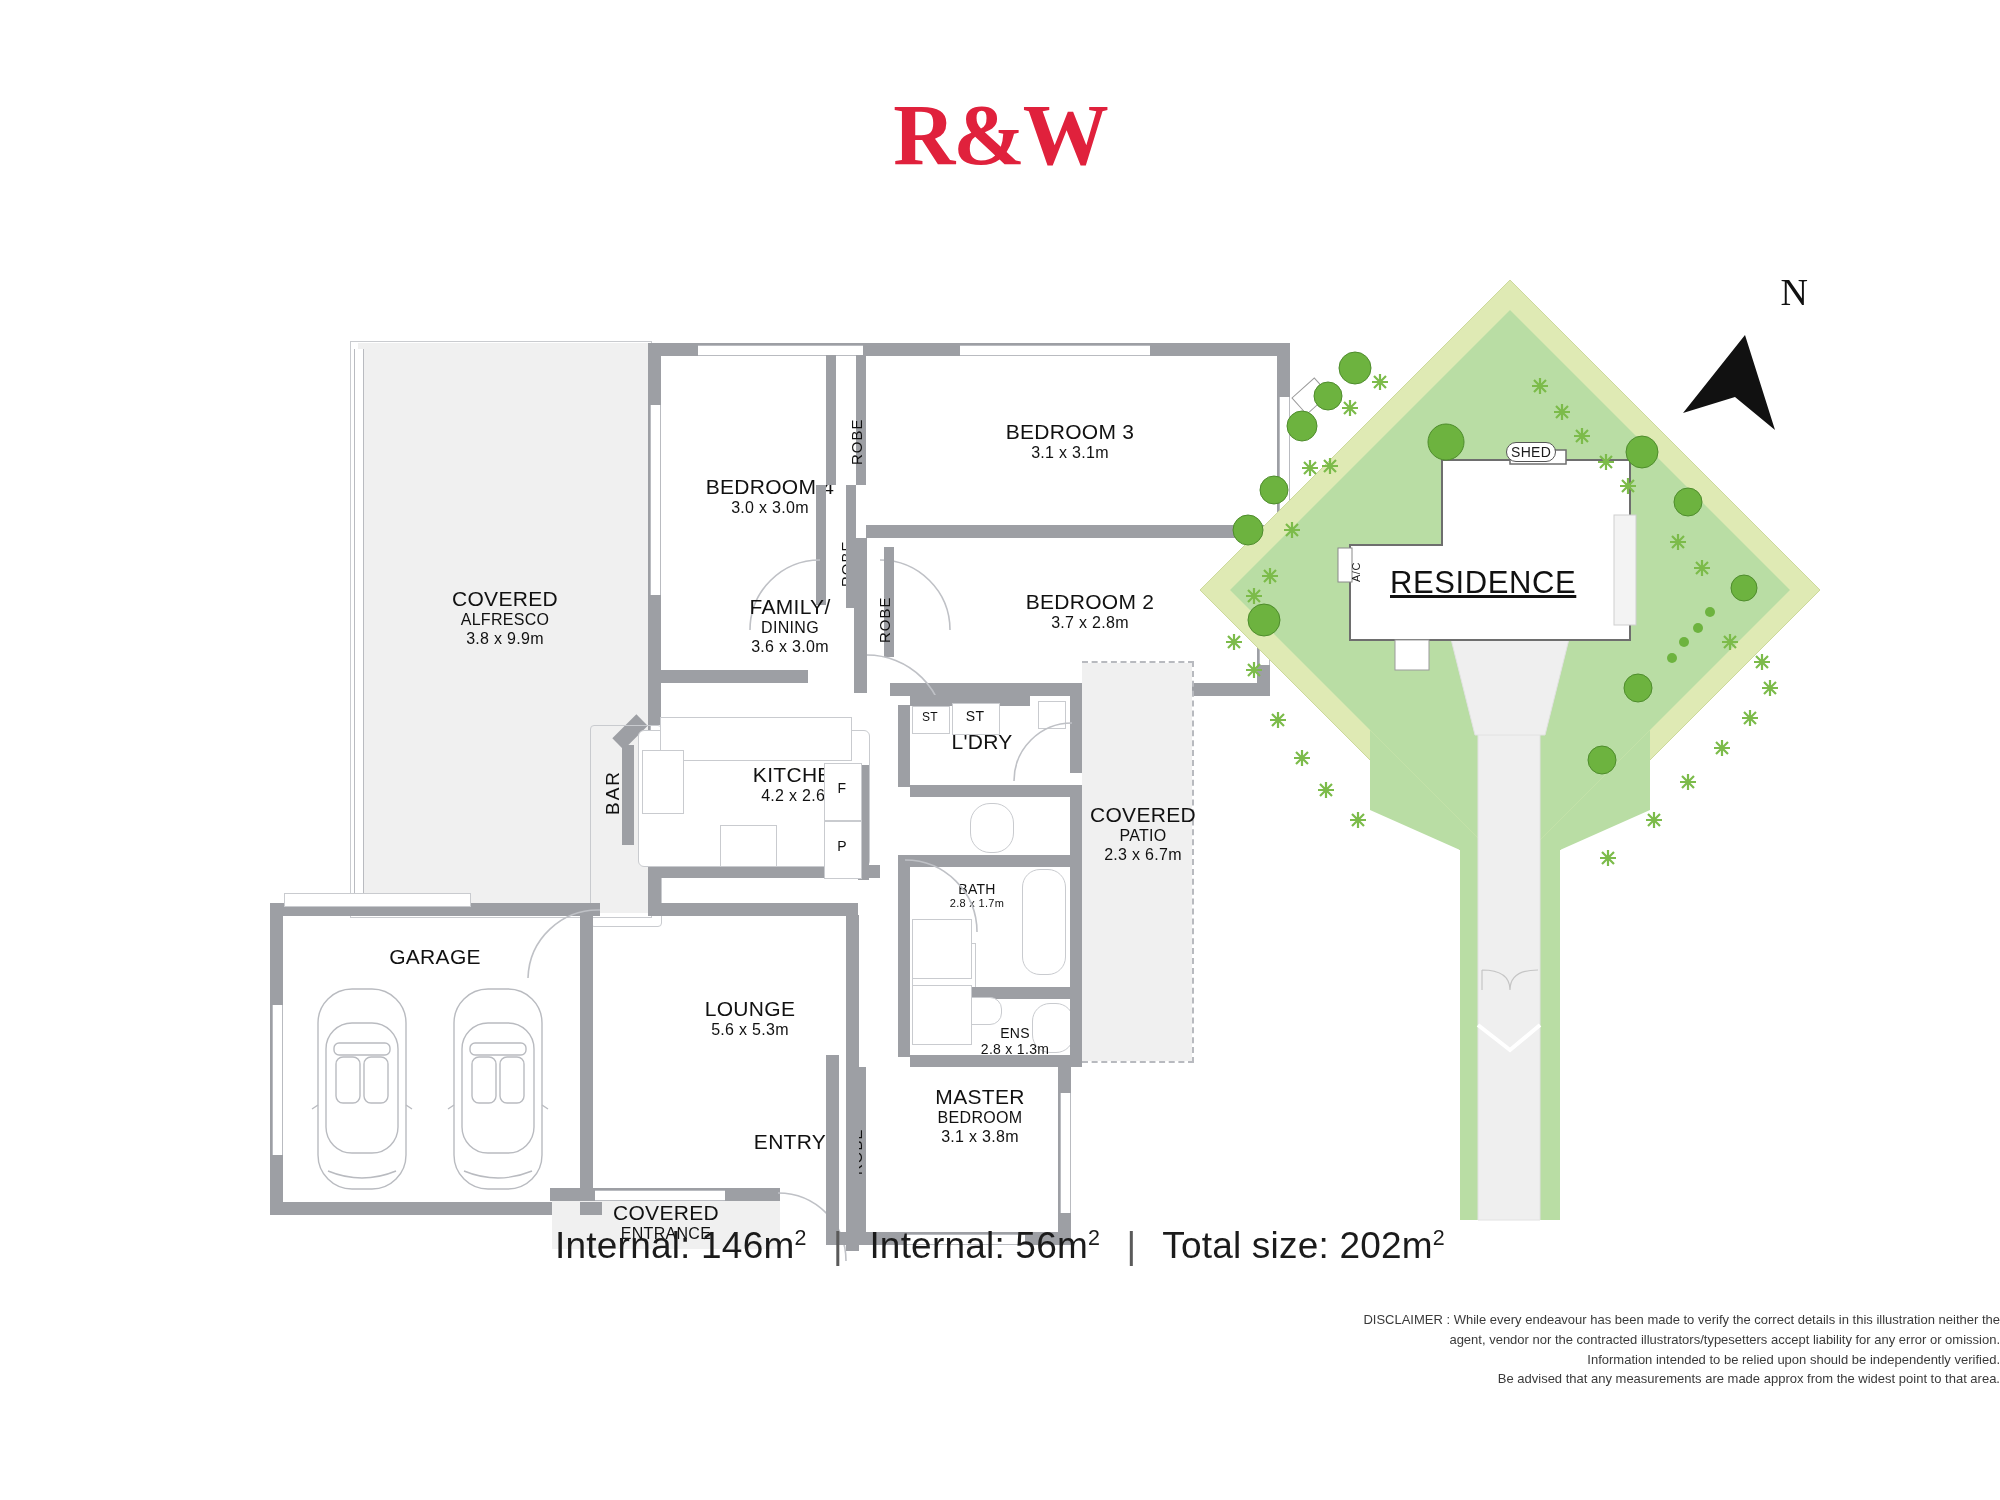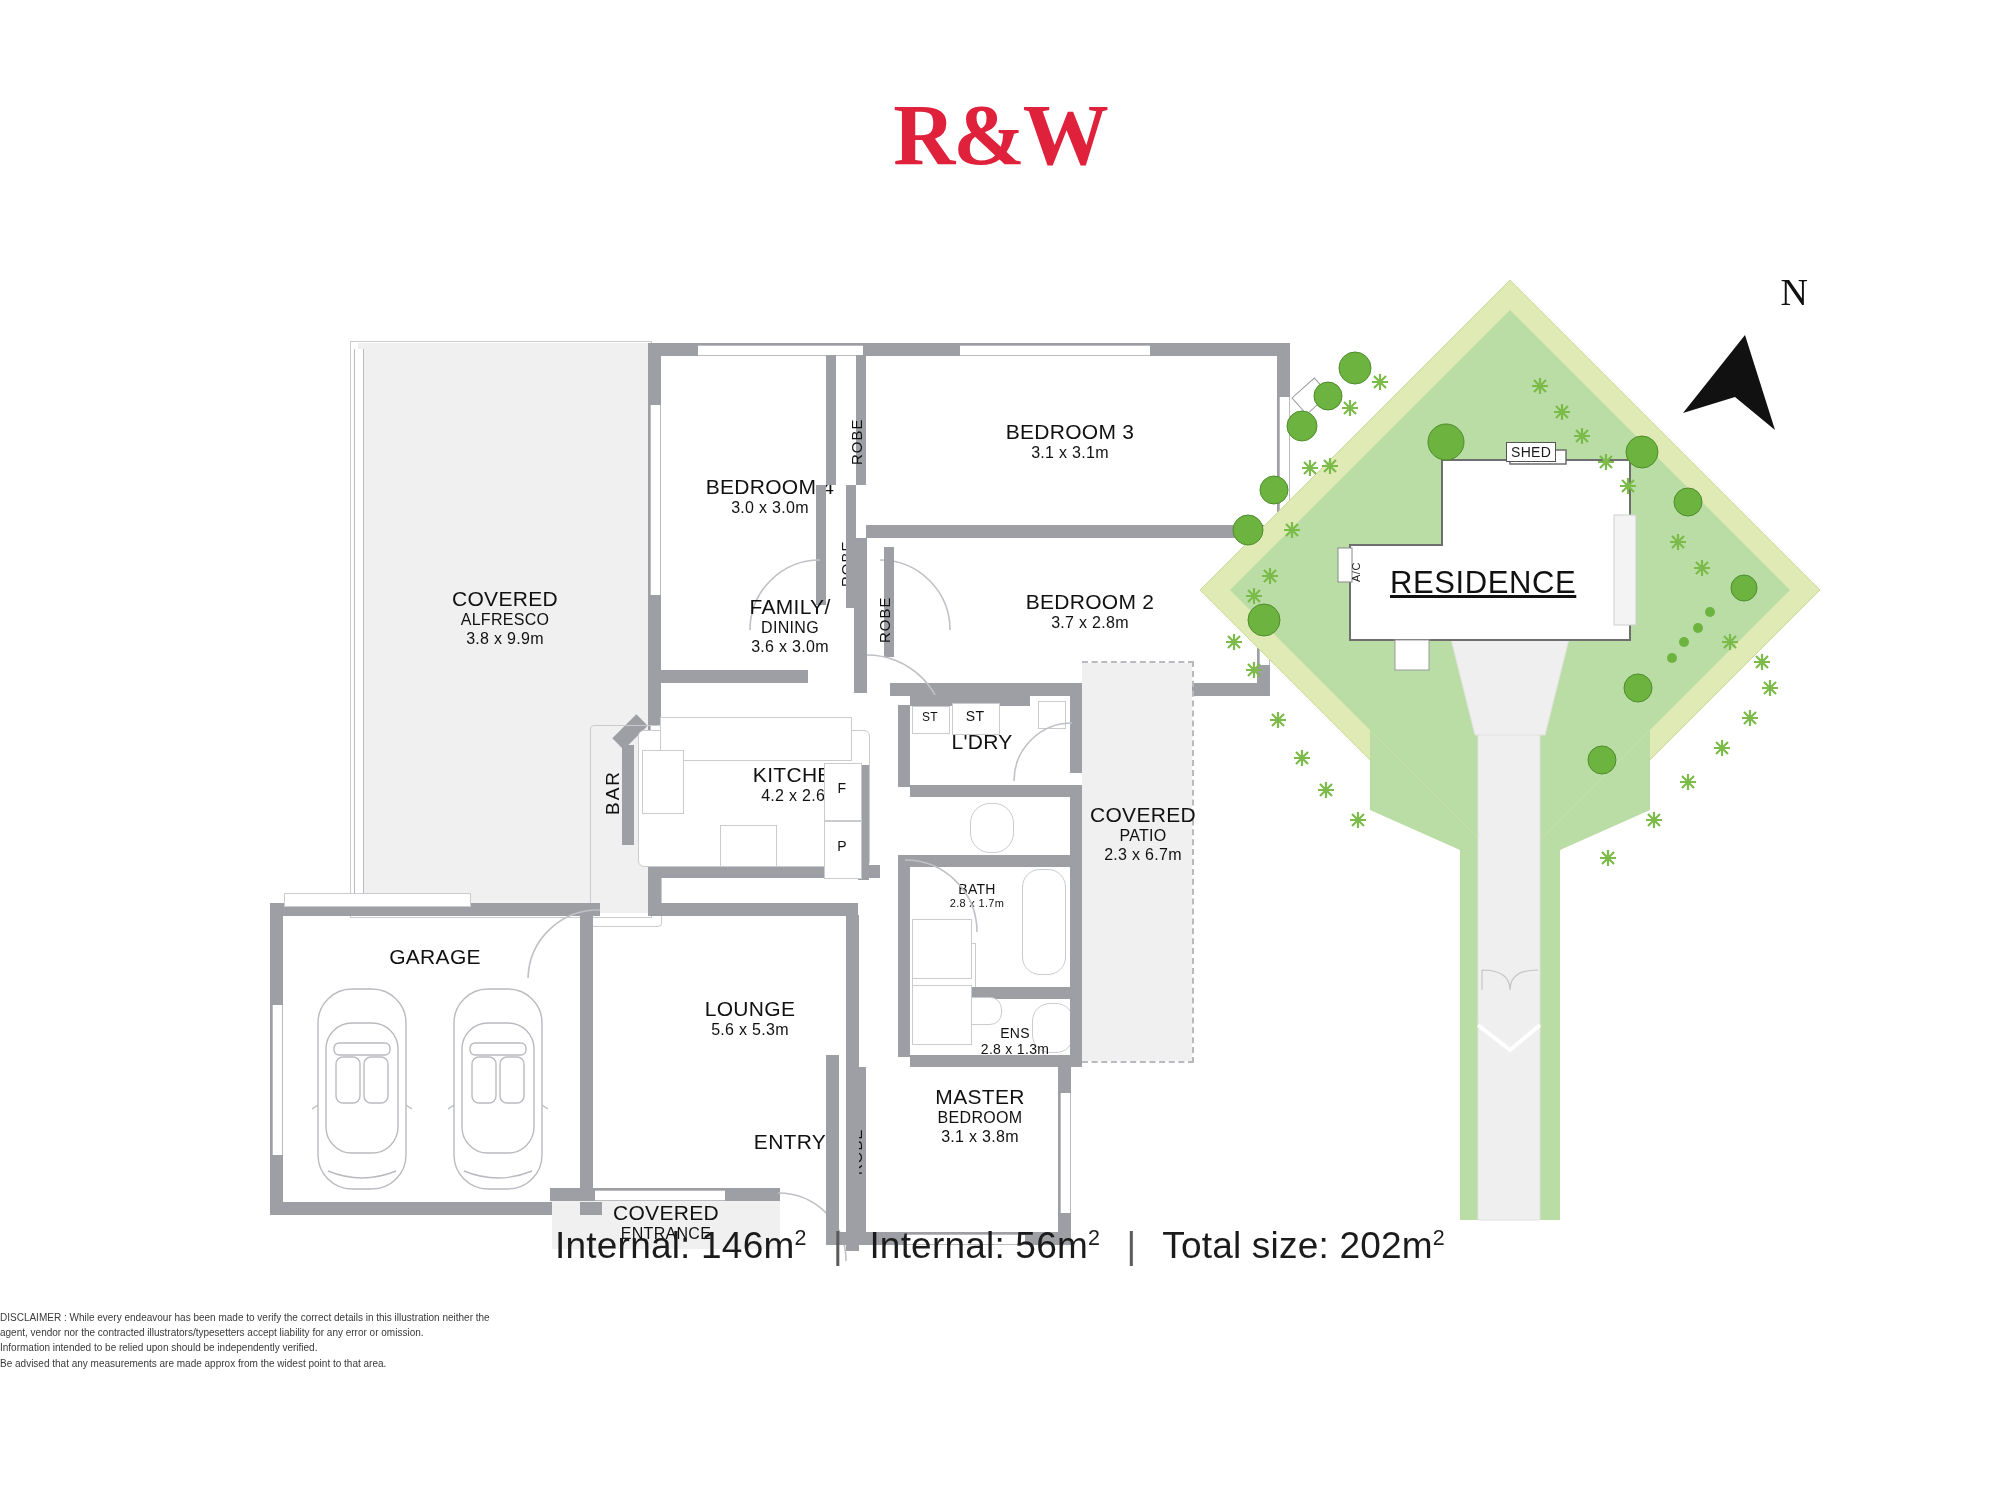--- a/index.html
+++ b/index.html
@@ -14,22 +14,22 @@
   #logo-word{font-family:"Liberation Serif", serif;font-size:46px;color:#e0213c;
              line-height:1;margin-top:18px;letter-spacing:0px;}
   #address{font-family:"Liberation Serif", serif;font-size:34px;color:#1b1b1b;
            margin-top:26px;line-height:1;}
 
   
   #areas{position:absolute;left:0;top:1225px;width:2000px;text-align:center;
          font-size:37px;letter-spacing:.2px;color:#1b1b1b;}
   #areas .sep{display:inline-block;padding:0 16px;color:#5a5a5a;font-weight:300;}
   sup{font-size:.58em;vertical-align:super;}
-  #disclaimer{position:absolute;left:0;top:1310px;width:2000px;text-align:left;
-              font-size:10px;line-height:1.52;color:#3a3a3a;}
+  #disclaimer{position:absolute;left:0;top:1310px;width:2000px;text-align:right;
+              font-size:13px;line-height:1.52;color:#3a3a3a;}
 
   
   #plan{position:absolute;left:250px;top:325px;width:960px;height:900px;}
   #site{position:absolute;left:1210px;top:290px;width:620px;height:930px;}
 
   
   .wall{position:absolute;background:#9d9fa4;}
   .shade{position:absolute;background:#f0f0f0;}
   .thin{position:absolute;border:1px solid #c9cbcf;background:#fff;}
   .win{position:absolute;background:#ffffff;border-top:1px solid #b9bbc0;
@@ -419,21 +419,21 @@
         </g>
       <g transform="translate(398,568)">
           <path d="M-8 0H8M0 -8V8M-6 -6L6 6M-6 6L6 -6"></path>
         </g>
     </g>
 
     <g transform="translate(525,45)">
       <path d="M 10 0 L 40 95 L 0 62 L -52 78 Z" fill="#111111"></path>
     </g>
   </svg>
-  <div class="shed-l" style="left:296px;top:152px;">SHED</div>
+  <div class="shed-l" style="left:296px;top:152px;border-radius:10px;">SHED</div>
   <div class="ac-l" style="left:140px;top:292px;">A/C</div>
   <div class="res-l" style="left:180px;top:275px;text-decoration:underline;">RESIDENCE</div>
 </div>
 
 <div id="areas">
   <span><span>Internal:</span>
   <span>146m</span><sup>2</sup></span>
   <span class="sep">|</span>
   <span><span>Internal:</span>
   <span>56m</span><sup>2</sup></span>

